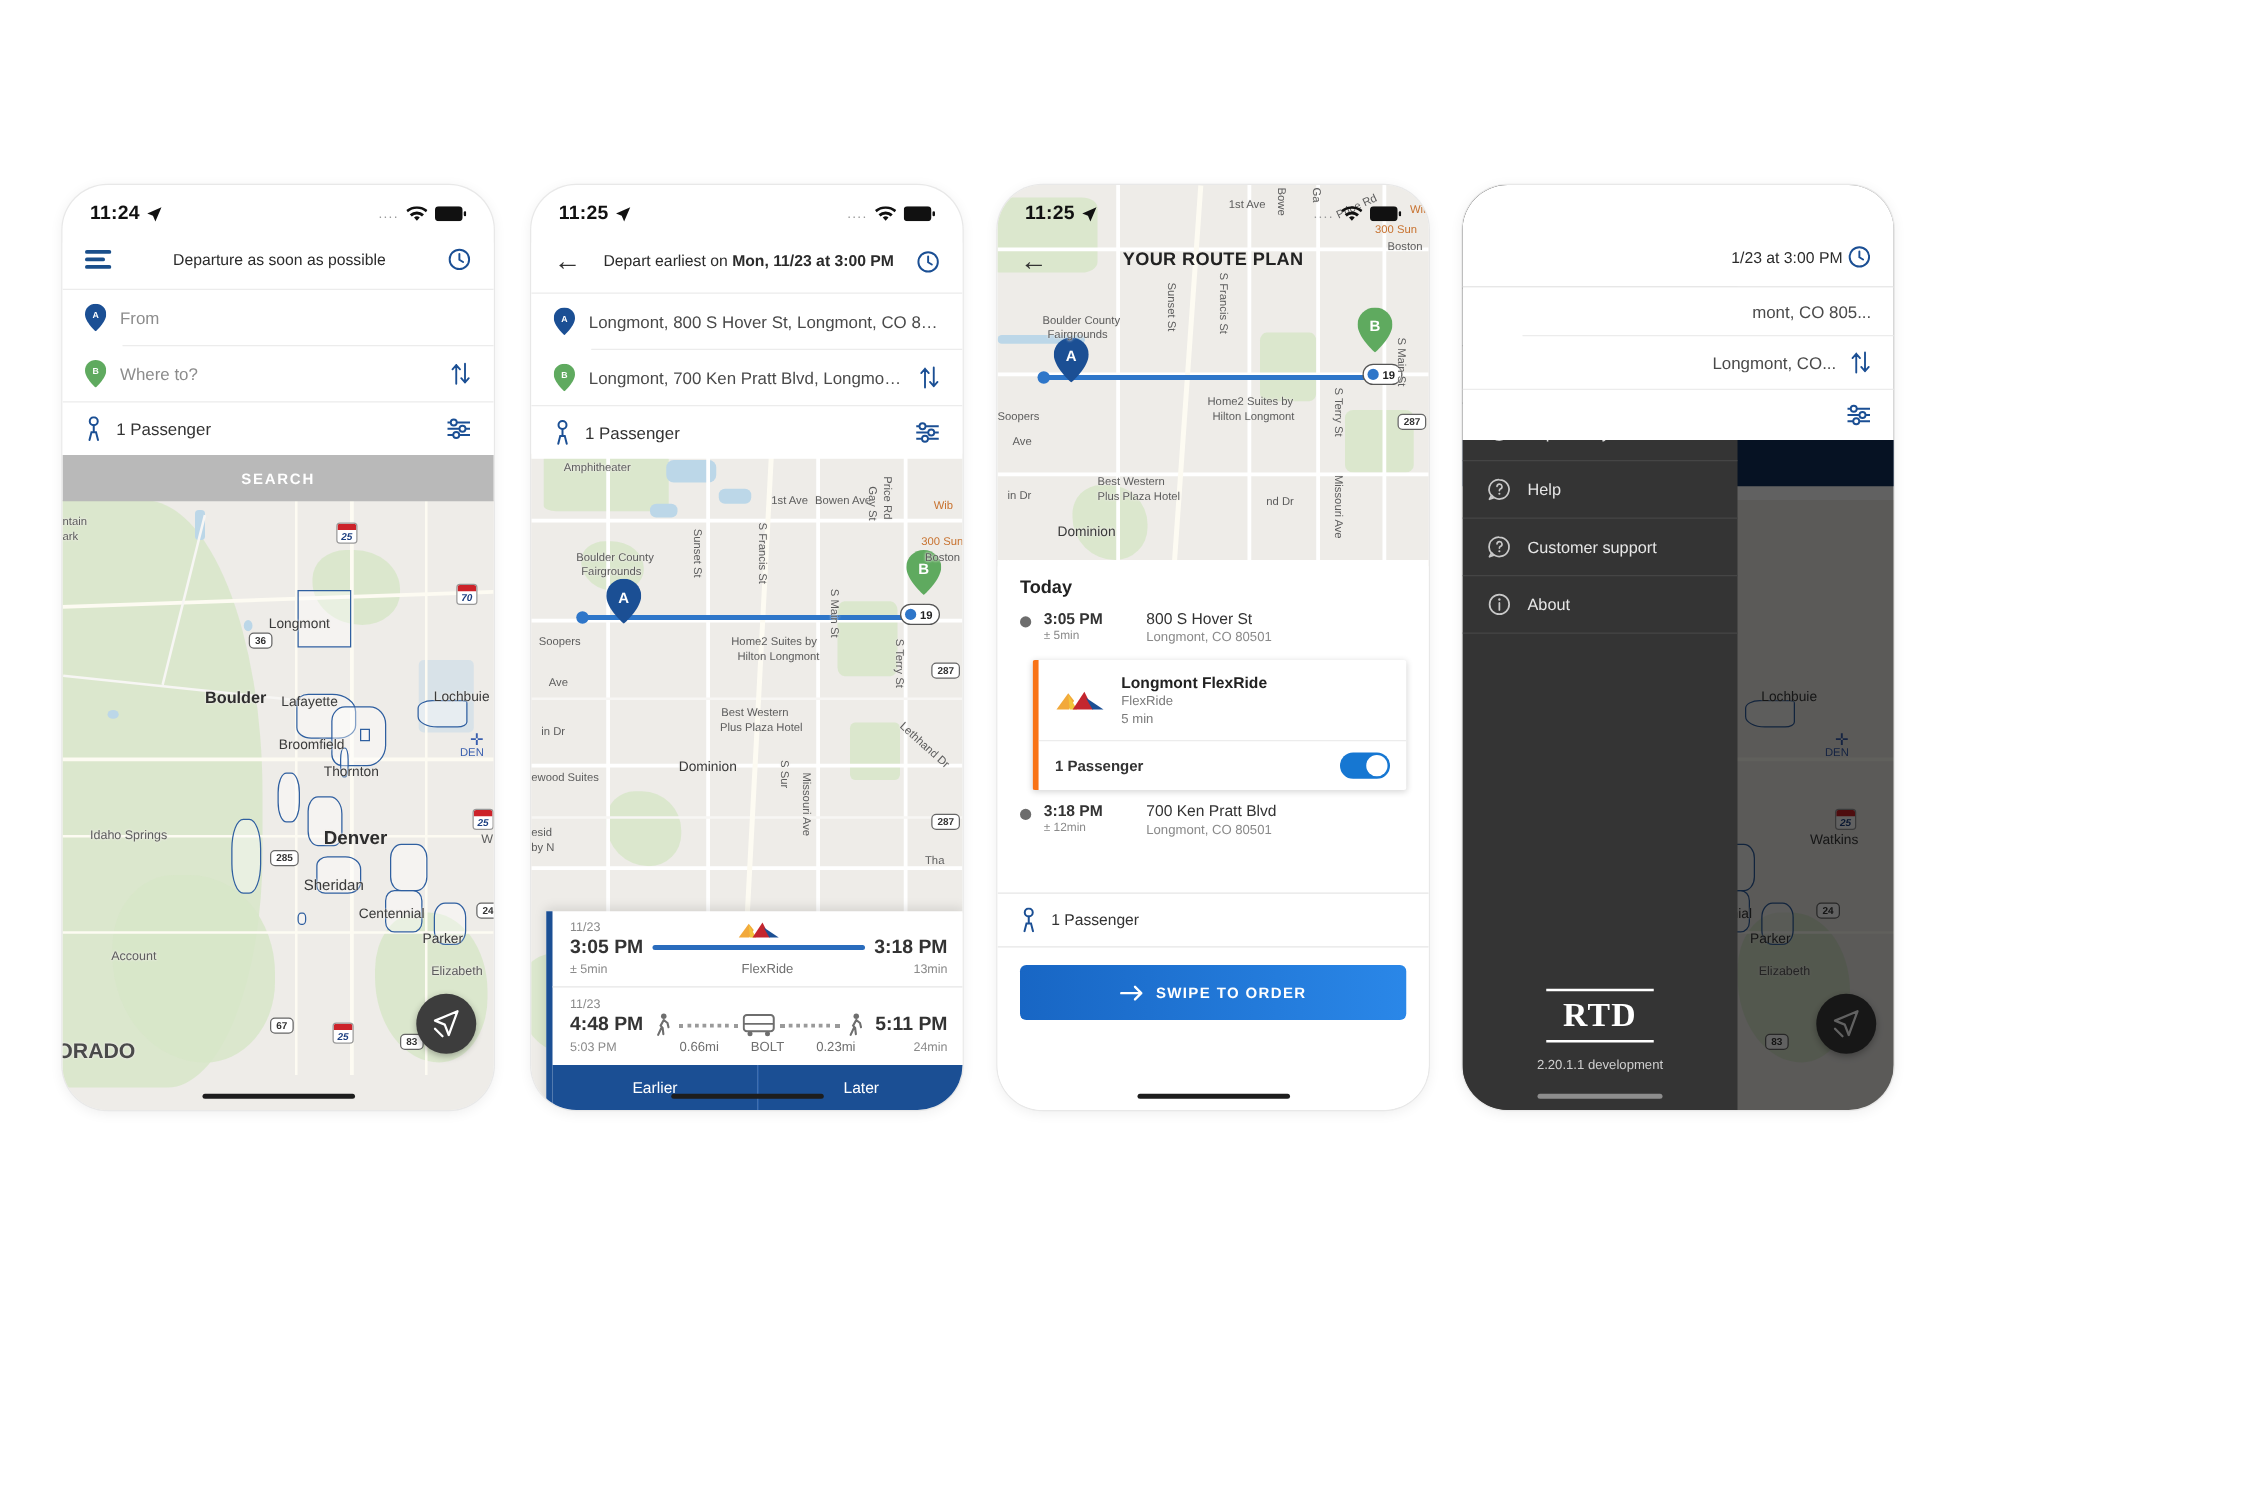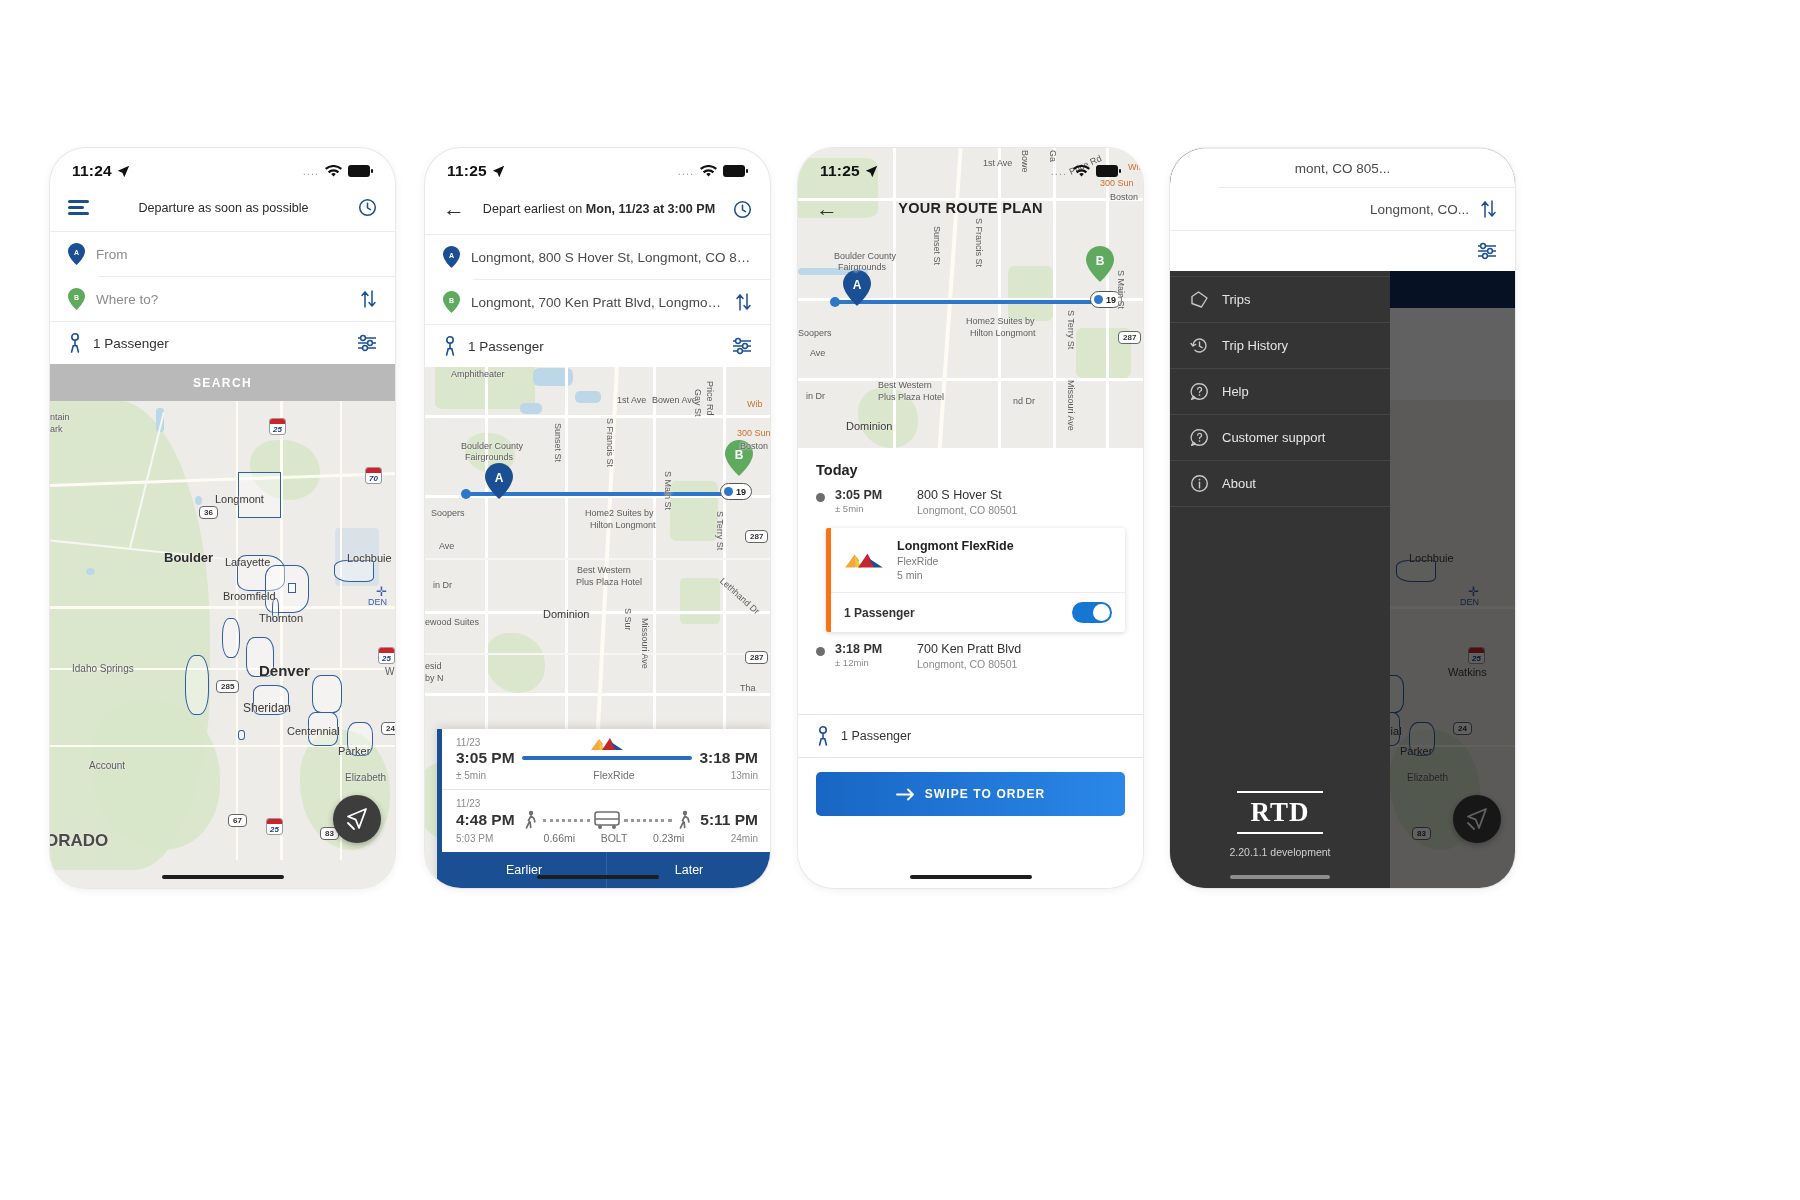--- a/index.html
+++ b/index.html
@@ -338,21 +338,21 @@
           <div class="top"></div>
           <div class="num">25</div>
         </div>
     <div class="ishield" style="left:328px; top:247px;">
           <div class="top"></div>
           <div class="num">25</div>
         </div>
 
     <div class="shield" style="left:149px; top:106px;">36</div>
     <div class="shield" style="left:166px; top:280px;">285</div>
-    <div class="shield" style="left:178px; top:414px;">67</div>
+    <div class="shield" style="left:166px; top:414px;">67</div>
     <div class="shield" style="left:270px; top:427px;">83</div>
     <div class="shield" style="left:331px; top:322px;">24</div>
 
     <div class="zone" style="left:188px; top:72px; width:43px; height:46px;"></div>
     <div class="zone" style="left:187px; top:155px; width:48px; height:36px; border-radius:20% 40% 30% 25%;"></div>
     <div class="zone" style="left:215px; top:165px; width:44px; height:48px; border-radius:25% 30% 35% 20%;"></div>
     <div class="zone" style="left:284px; top:160px; width:40px; height:22px; border-radius:30% 10% 20% 40%;"></div>
     <div class="zone" style="left:172px; top:218px; width:18px; height:40px; border-radius:40%;"></div>
     <div class="zone" style="left:196px; top:237px; width:28px; height:40px; border-radius:30% 35% 25% 30%;"></div>
     <div class="zone" style="left:135px; top:255px; width:24px; height:60px; border-radius:40%;"></div>
@@ -745,22 +745,29 @@
           </svg>
       <span>SWIPE TO ORDER</span>
     </div>
   </div>
   <div class="home-ind"></div>
 </div>
 
 <div class="phone dark" id="phone4">
 
   <div class="drawer-bg">
+    <div class="topbar" style="padding-top:48px;">
+      <div class="topbar-title" style="text-align:right; padding-right:4px;">1/23 at 3:00 PM</div>
+      <svg class="clock-ico" viewBox="0 0 22 22">
+            <circle cx="11" cy="11" r="9" fill="none" stroke="#1b4f94" stroke-width="1.8"></circle>
+            <path d="M11 6v5.4l3.4 2" stroke="#1b4f94" stroke-width="1.8" fill="none" stroke-linecap="round"></path>
+          </svg>
+    </div>
     <div class="form">
-      <div class="formrow" style="justify-content:center;">
+      <div class="formrow" style="justify-content:flex-end;">
         <div class="field-text filled" style="flex:none;">mont, CO 805...</div>
       </div>
       <div class="row-divider"></div>
       <div class="formrow inner-div" style="justify-content:flex-end;">
         <div class="field-text filled" style="flex:none;">Longmont, CO...</div>
         <svg class="swap-ico" viewBox="0 0 17 20">
               <path d="M5 18V3M5 3L2 6.5M5 3l3 3.5M12 2v15m0 0l3-3.5M12 17l-3-3.5" stroke="#1b4f94" stroke-width="1.5" fill="none" stroke-linecap="round" stroke-linejoin="round"></path>
             </svg>
       </div>
       <div class="formrow" style="justify-content:flex-end;">

